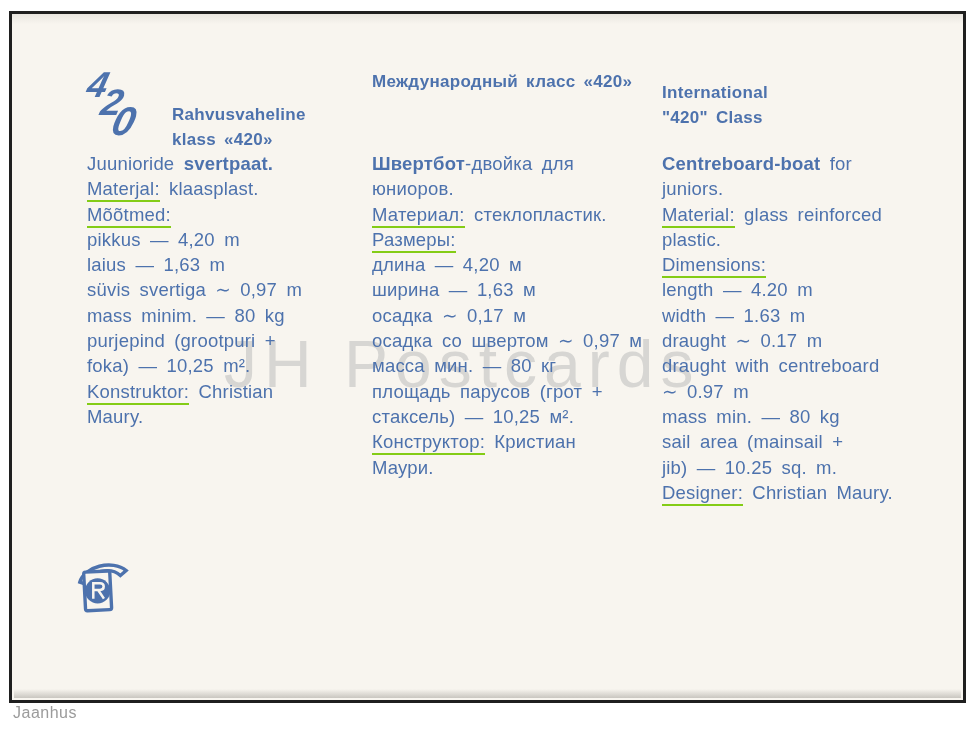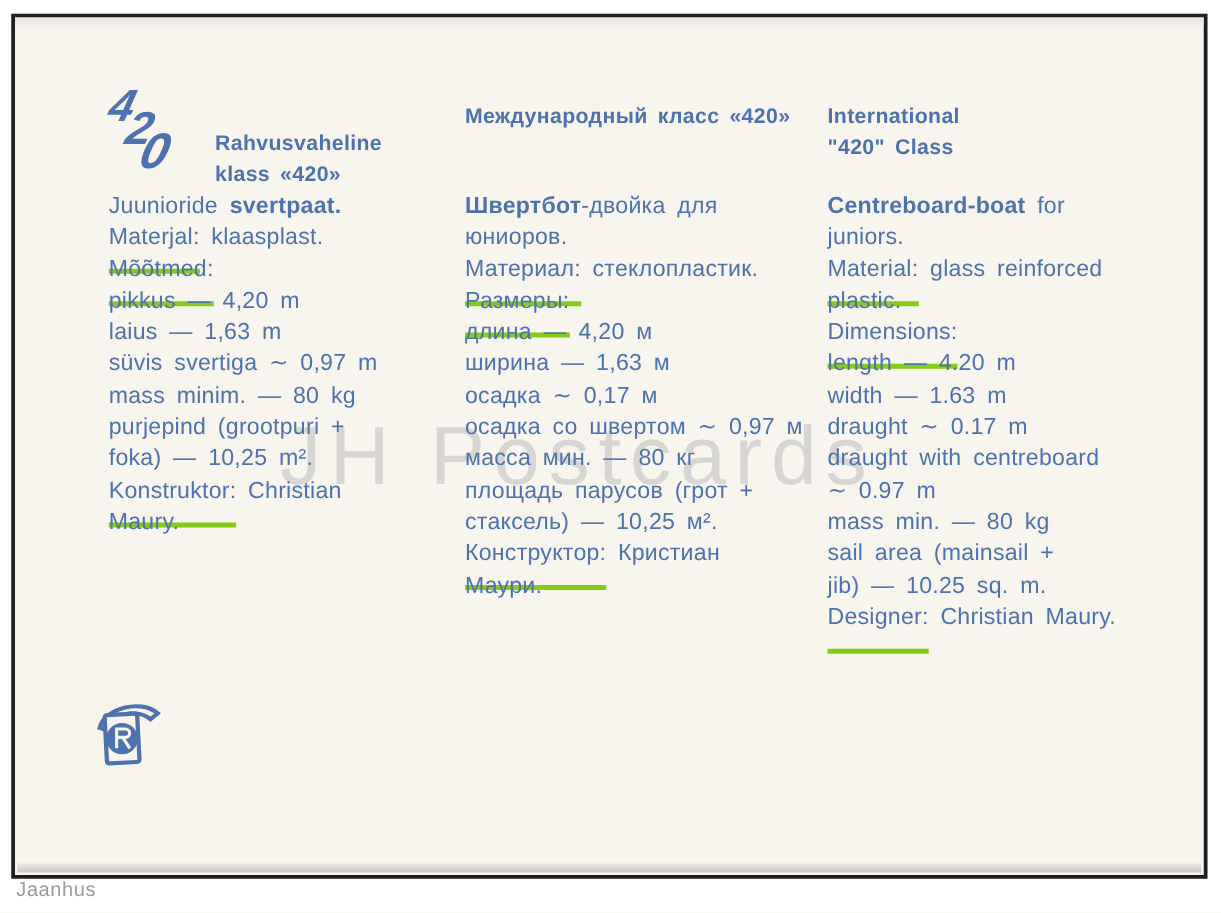--- a/index.html
+++ b/index.html
@@ -33,30 +33,30 @@
     position:absolute;font-weight:800;font-style:italic;
     color:#4d72ad;transform:skewX(-14deg);line-height:1;
   }
   .d4{left:76px;top:53px;font-size:36px;}
   .d2{left:90px;top:70px;font-size:37px;}
   .d0{left:101px;top:87px;font-size:40px;}
   
   .hdr{position:absolute;color:#4d72ad;font-weight:bold;font-size:17px;
        line-height:25px;letter-spacing:.3px;word-spacing:3px;white-space:nowrap;}
   .hdr1{left:160px;top:66px;margin-top:22px;}
-  .hdr2{left:360px;top:66px;}
+  .hdr2{left:360px;top:55px;}
   .hdr3{left:650px;top:66px;}
   
   .col{position:absolute;color:#4d72ad;font-size:18.5px;line-height:25.3px;
        letter-spacing:.2px;word-spacing:4px;white-space:nowrap;}
   .col1{left:75px;top:137px;}
   .col2{left:360px;top:137px;}
   .col3{left:650px;top:137px;}
   .col .b, .hdr .b{font-weight:bold;text-align:center;}
-  .col .u{border-bottom:4px solid #84cc16;padding-bottom:16px;}
+  .col .u{border-bottom:2px solid #84cc16;padding-bottom:1px;}
   
   .pub-logo{position:absolute;left:55px;top:545px;width:70px;height:58px;}
   .imprint{position:absolute;left:75px;top:598px;width:845px;
            color:#4d72ad;font-size:13.5px;line-height:18.8px;
            letter-spacing:.2px;word-spacing:5px;white-space:nowrap;}
   
   .credit-left{
     position:absolute;left:13px;top:704px;color:#9b9b9b;font-size:16px;letter-spacing:.5px;
   }
   .credit-right{

